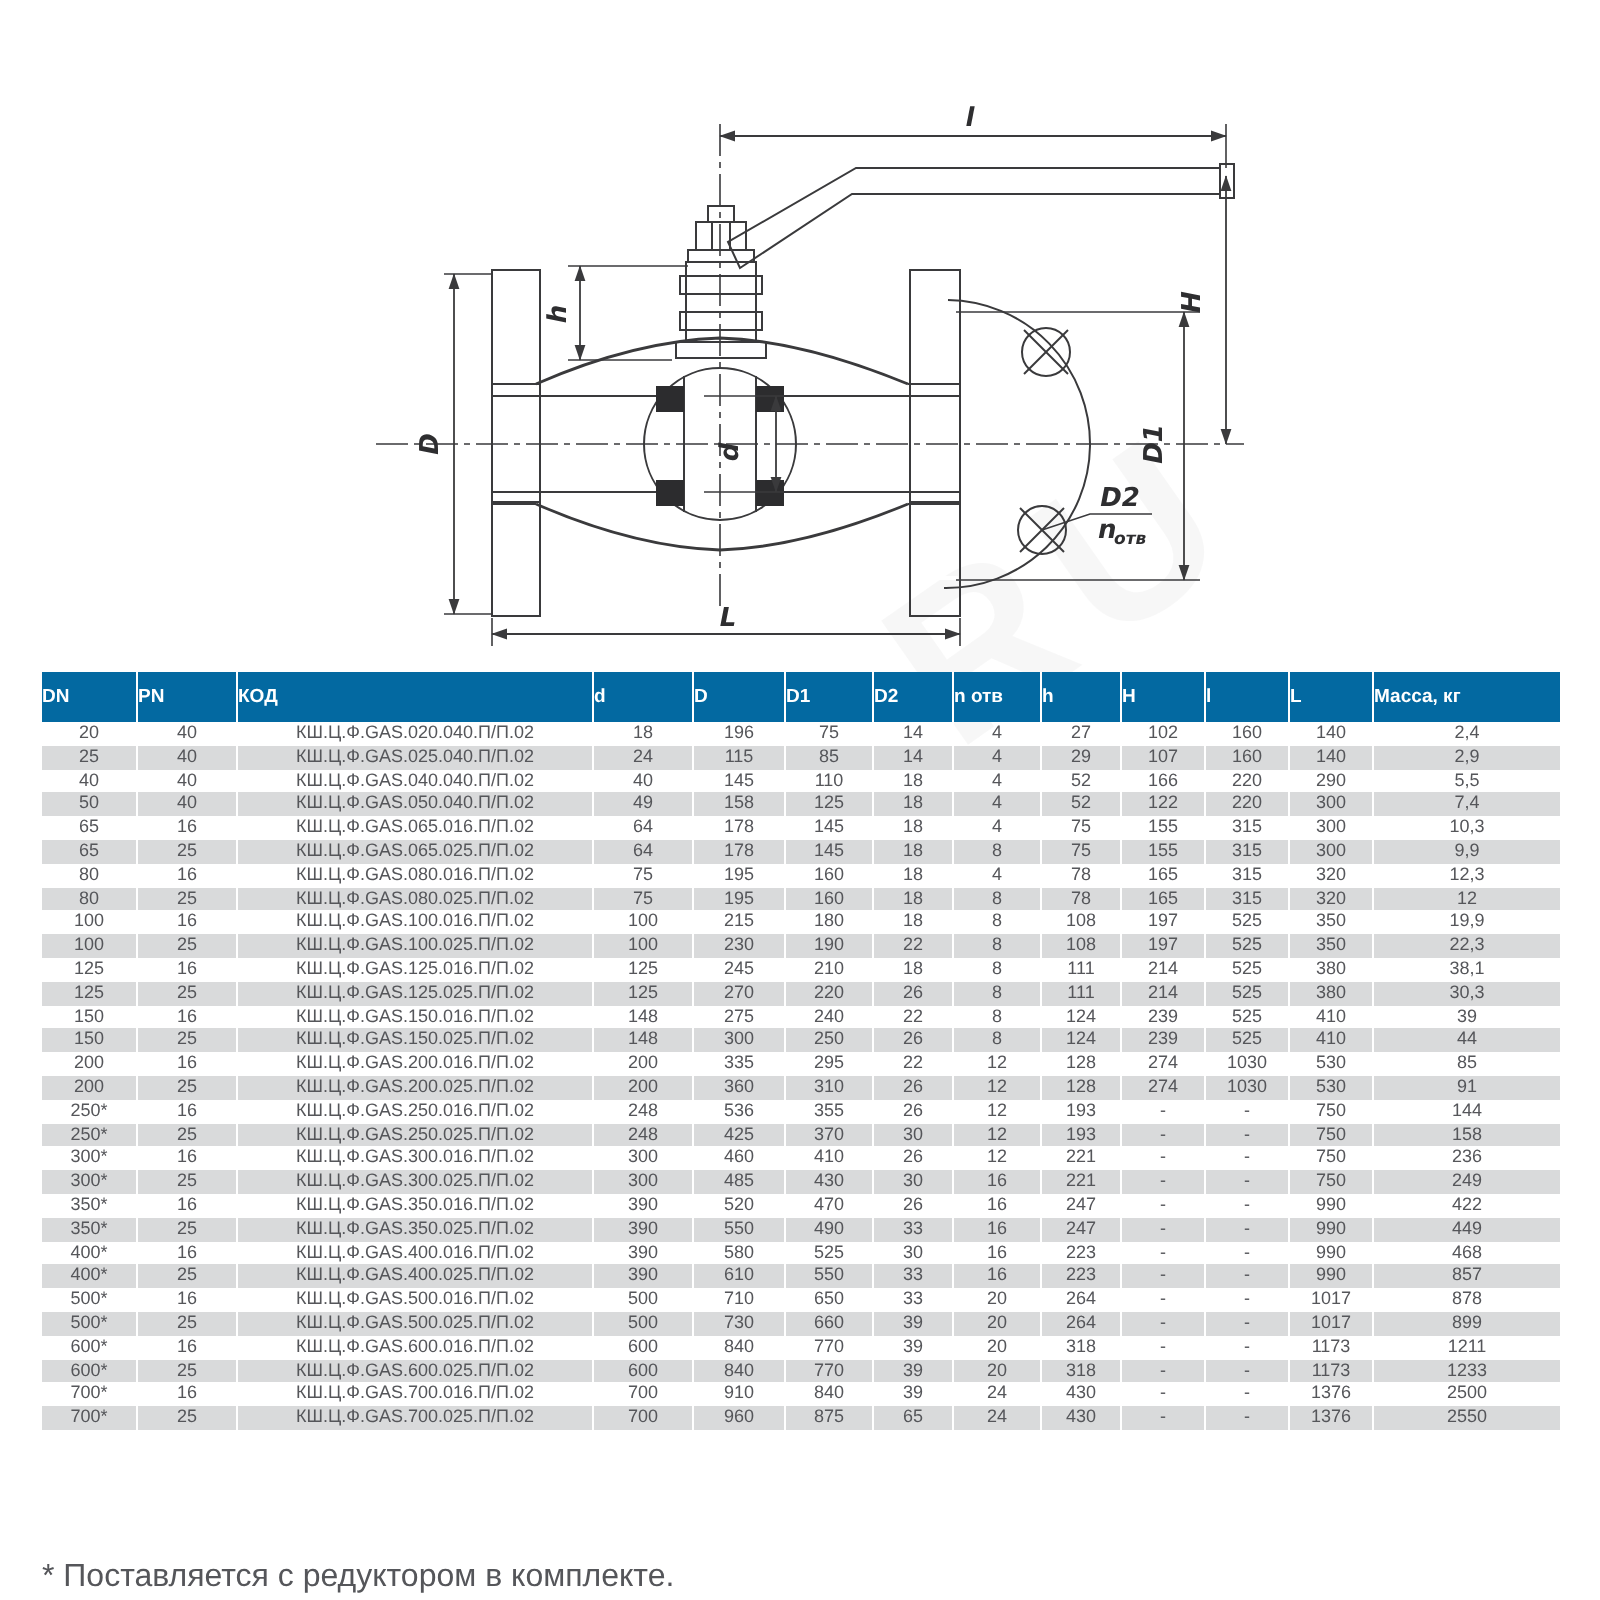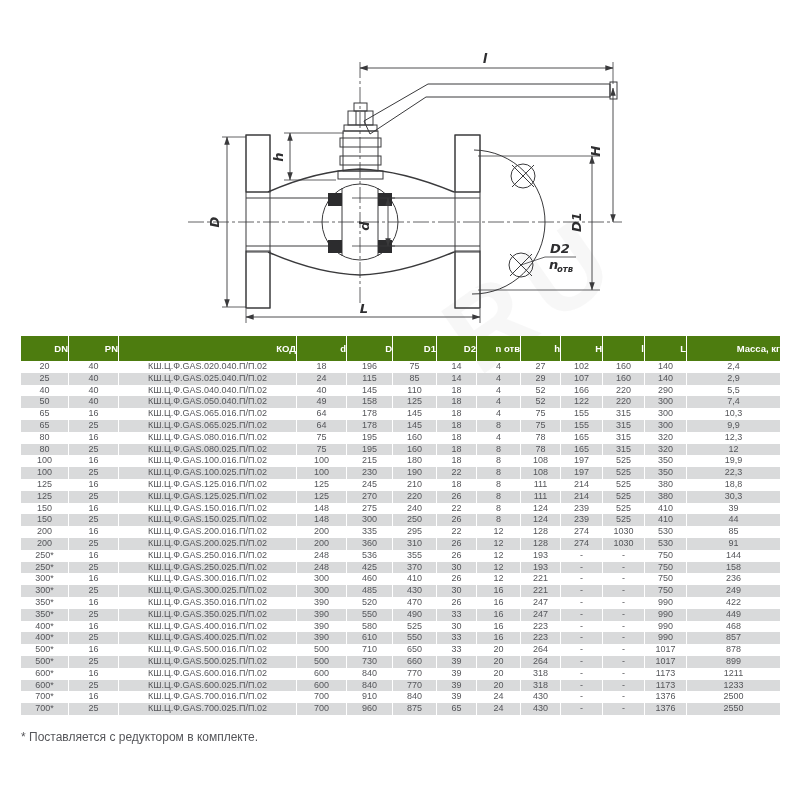--- a/index.html
+++ b/index.html
@@ -12,29 +12,29 @@
   .ln{stroke:#3a3a3c;fill:none;stroke-width:1;}
   .thick{stroke-width:1.4;}
   .cl{stroke:#3a3a3c;stroke-width:0.8;fill:none;stroke-dasharray:16 3 3 3;}
   .dim{stroke:#3a3a3c;stroke-width:0.9;fill:none;}
   .ext{stroke:#3a3a3c;stroke-width:0.8;fill:none;}
   .dlbl{font:italic 600 13px "DejaVu Sans",sans-serif;fill:#2e2e30;}
   .dlbl-sub{font:italic 600 8.5px "DejaVu Sans",sans-serif;fill:#2e2e30;}
   .seat{fill:#2c2c2e;stroke:none;}
   .tblwrap{position:absolute;left:20px;top:336px;width:760px;z-index:3;}
   table.dims{border-collapse:collapse;table-layout:fixed;width:760px;}
-  table.dims th{background:#4d7c0f;color:#ffffff;font-weight:bold;font-size:9.5px;
+  table.dims th{background:#0369a1;color:#ffffff;font-weight:bold;font-size:9.5px;
                 height:25px;padding:0;border-left:1.5px solid #fff;border-right:1.5px solid #fff;
-                text-align:right;vertical-align:middle;}
+                text-align:left;vertical-align:middle;}
   table.dims td{font-size:9px;color:#55565a;text-align:center;vertical-align:middle;
                 height:11.8px;line-height:11.8px;padding:0;
                 border-left:1px solid #fff;border-right:1px solid #fff;white-space:nowrap;
                 overflow:hidden;}
   table.dims tbody tr:nth-child(even){background:#d9dadb;}
-  .footnote{position:absolute;left:21px;top:730px;font-size:12px;color:#55565a;z-index:3;}
+  .footnote{position:absolute;left:21px;top:780px;font-size:16px;color:#55565a;z-index:3;}
 </style>
 </head>
 <body>
 
 <div class="sheet">
 
   <div class="watermark">RU</div>
 
   <svg class="drawing" width="800" height="335" viewBox="0 0 800 335">
     <defs>
@@ -367,21 +367,21 @@
             <td>КШ.Ц.Ф.GAS.125.016.П/П.02</td>
             <td>125</td>
             <td>245</td>
             <td>210</td>
             <td>18</td>
             <td>8</td>
             <td>111</td>
             <td>214</td>
             <td>525</td>
             <td>380</td>
-            <td>18,8</td>
+            <td>38,1</td>
           </tr>
           <tr>
             <td>125</td>
             <td>25</td>
             <td>КШ.Ц.Ф.GAS.125.025.П/П.02</td>
             <td>125</td>
             <td>270</td>
             <td>220</td>
             <td>26</td>
             <td>8</td>

